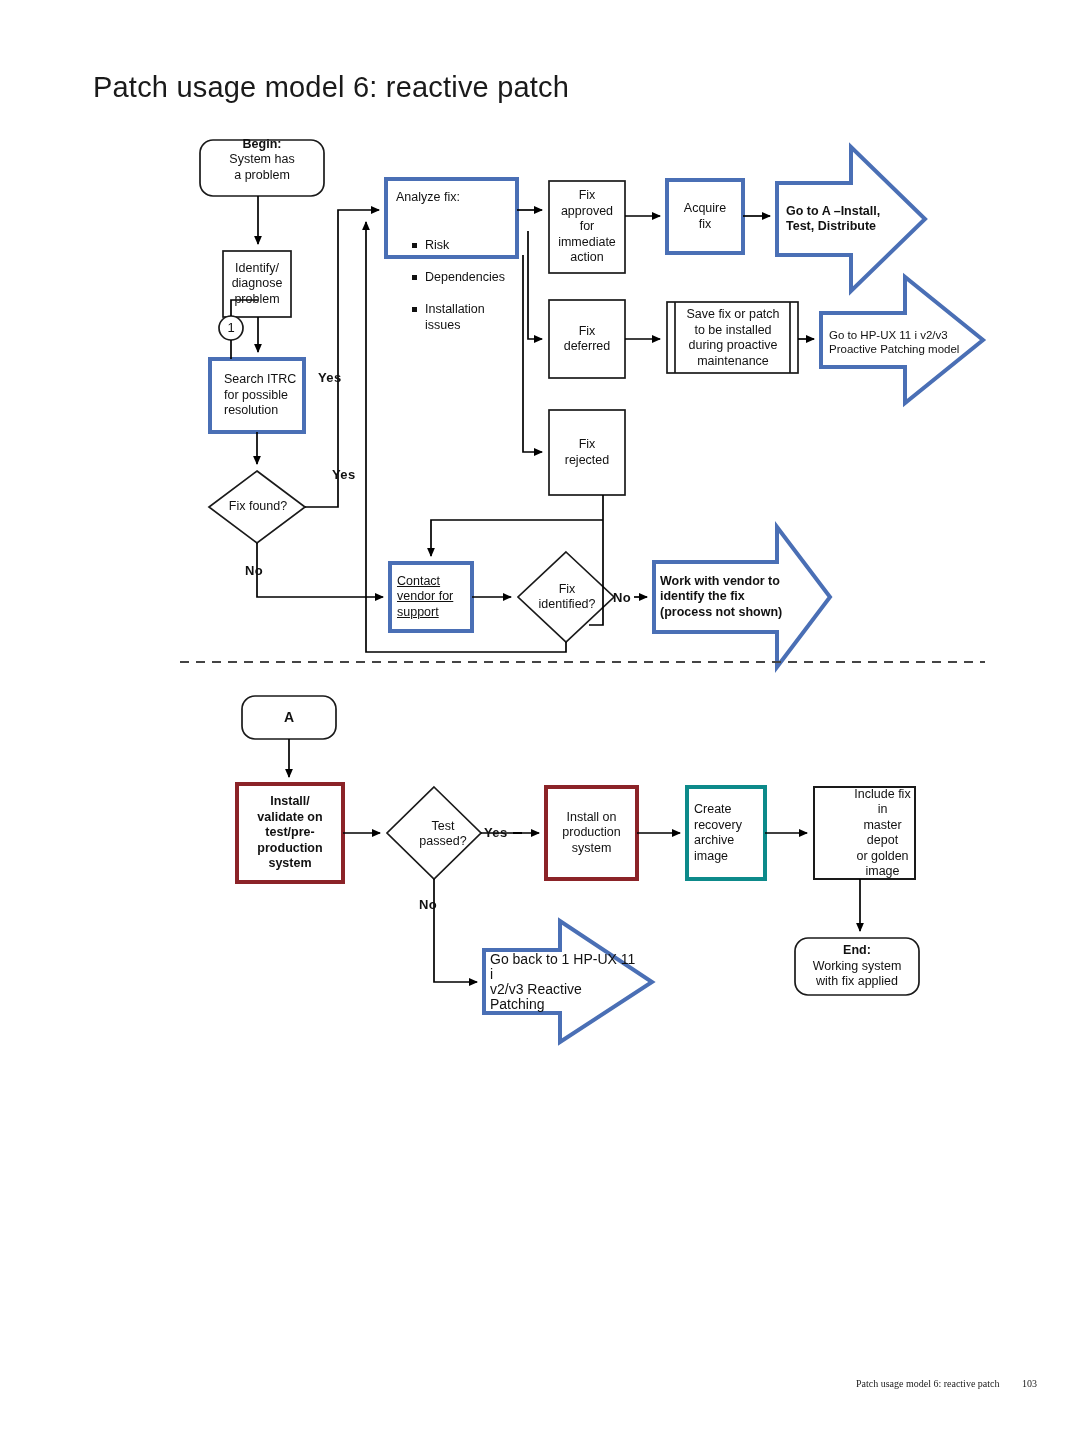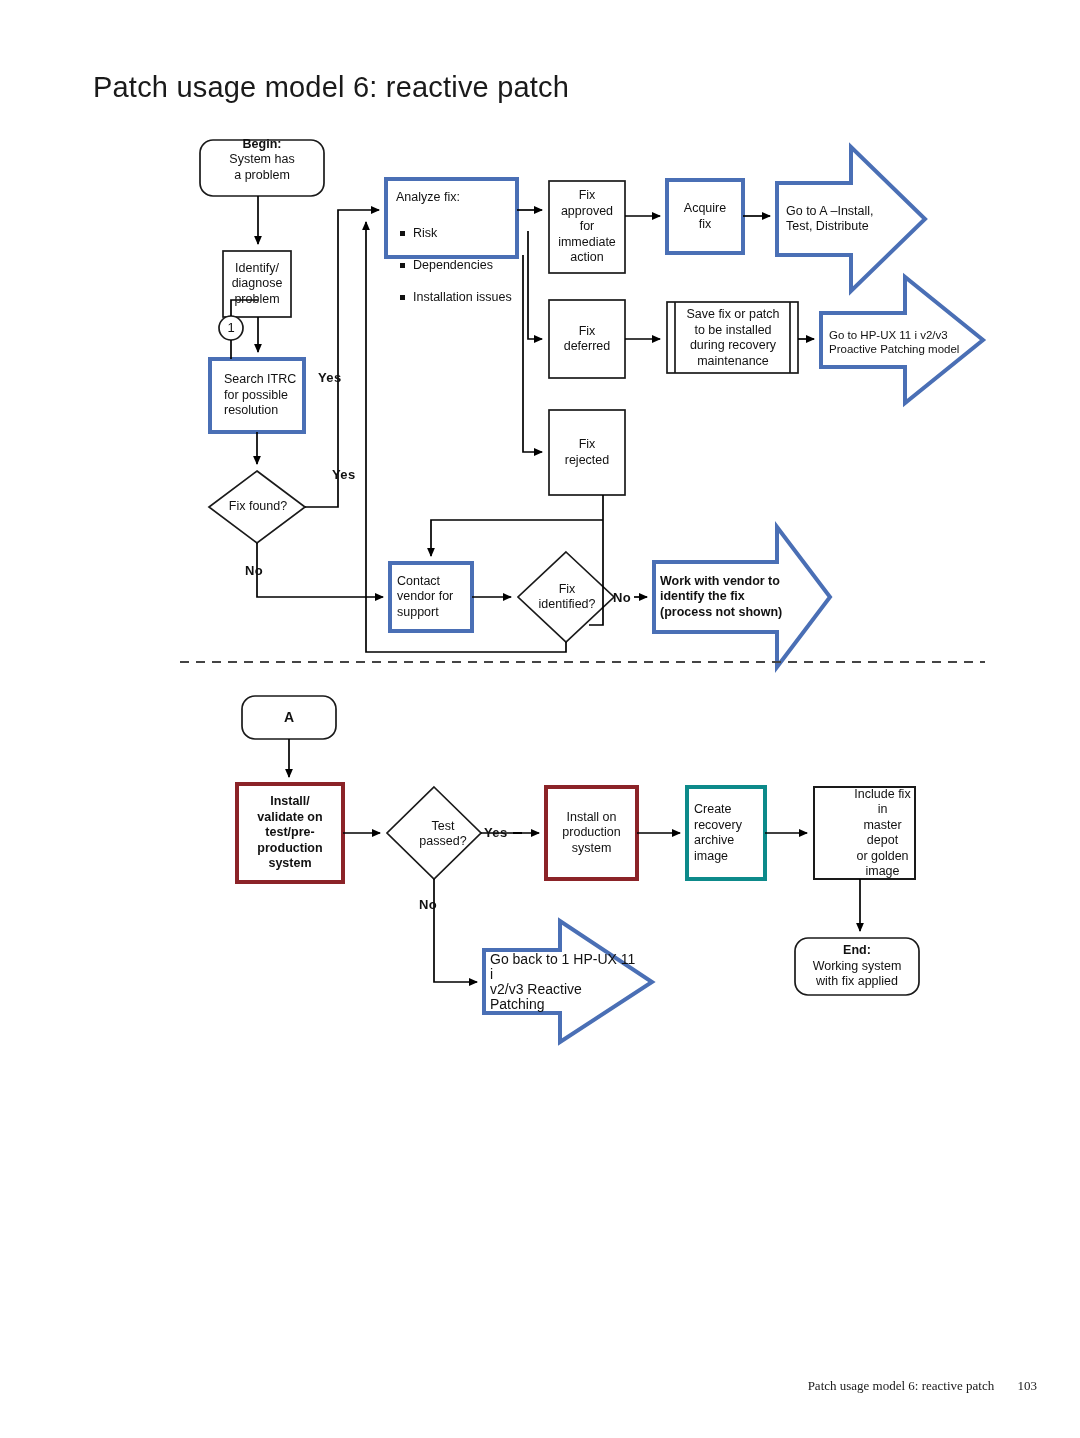--- a/index.html
+++ b/index.html
@@ -27,21 +27,21 @@
   #chart-svg{position:absolute;left:0;top:0;width:1080px;height:1438px;}
 
   #footer{
     position:absolute;
     left:0; top:1378px;
     width:1080px;
     text-align:right;
     padding-right:43px;
     box-sizing:border-box;
     font-family:"Liberation Serif", serif;
-    font-size:13px;
+    font-size:10px;
     color:#1a1a1a;
   }
   #footer .pgnum{display:inline-block;margin-left:20px;}
 
   
   .node-text{
     position:absolute;
     display:flex;
     flex-direction:column;
     align-items:center;
@@ -57,21 +57,21 @@
   .node-text.left{align-items:flex-start;text-align:left;}
   .bold{font-weight:bold;}
   .edge-label{
     position:absolute;
     font-size:13px;
     font-weight:bold;
     letter-spacing:0.4px;
     color:#111;
   }
   ul.bullets{
-    margin:4px;padding:0;list-style:none;
+    margin:16px;padding:0;list-style:none;
     font-size:12.5px;line-height:16px;
   }
   ul.bullets li{position:relative;padding-left:13px;}
   ul.bullets li:before{
     content:"";position:absolute;left:0;top:6px;
     width:5px;height:5px;background:#111;
   }
   .hdr{font-size:12.5px;line-height:16px;}
 </style>
 </head>
@@ -219,38 +219,38 @@
 
   <div class="node-text" style="left:549px;top:181px;width:76px;height:92px;">Fix
 approved
 for
 immediate
 action</div>
 
   <div class="node-text" style="left:667px;top:180px;width:76px;height:73px;">Acquire
 fix</div>
 
-  <div class="node-text left" style="left:786px;top:192px;width:130px;height:54px;">Go to A –Install,
+  <div class="node-text left" style="left:786px;top:192px;width:130px;height:54px;font-weight:bold;">Go to A –Install,
 Test, Distribute</div>
 
   <div class="node-text" style="left:549px;top:300px;width:76px;height:78px;">Fix
 deferred</div>
 
   <div class="node-text" style="left:676px;top:303px;width:114px;height:70px;">Save fix or patch
 to be installed
-during recovery
+during proactive
 maintenance</div>
 
   <div class="node-text left" style="left:829px;top:322px;width:145px;height:40px;font-size:11.5px;line-height:14.5px;">Go to HP-UX 11 i v2/v3
 Proactive Patching model</div>
 
   <div class="node-text" style="left:549px;top:410px;width:76px;height:85px;">Fix
 rejected</div>
 
-  <div class="node-text left" style="left:397px;top:563px;width:80px;height:68px;">Contact
+  <div class="node-text left" style="left:397px;top:563px;width:80px;height:68px;text-decoration:underline;">Contact
 vendor for
 support</div>
 
   <div class="node-text" style="left:522px;top:580px;width:90px;height:34px;">Fix
 identified?</div>
 
   <div class="node-text left" style="left:660px;top:568px;width:130px;height:58px;font-weight:bold;">Work with vendor to
 identify the fix
 (process not shown)</div>
 

